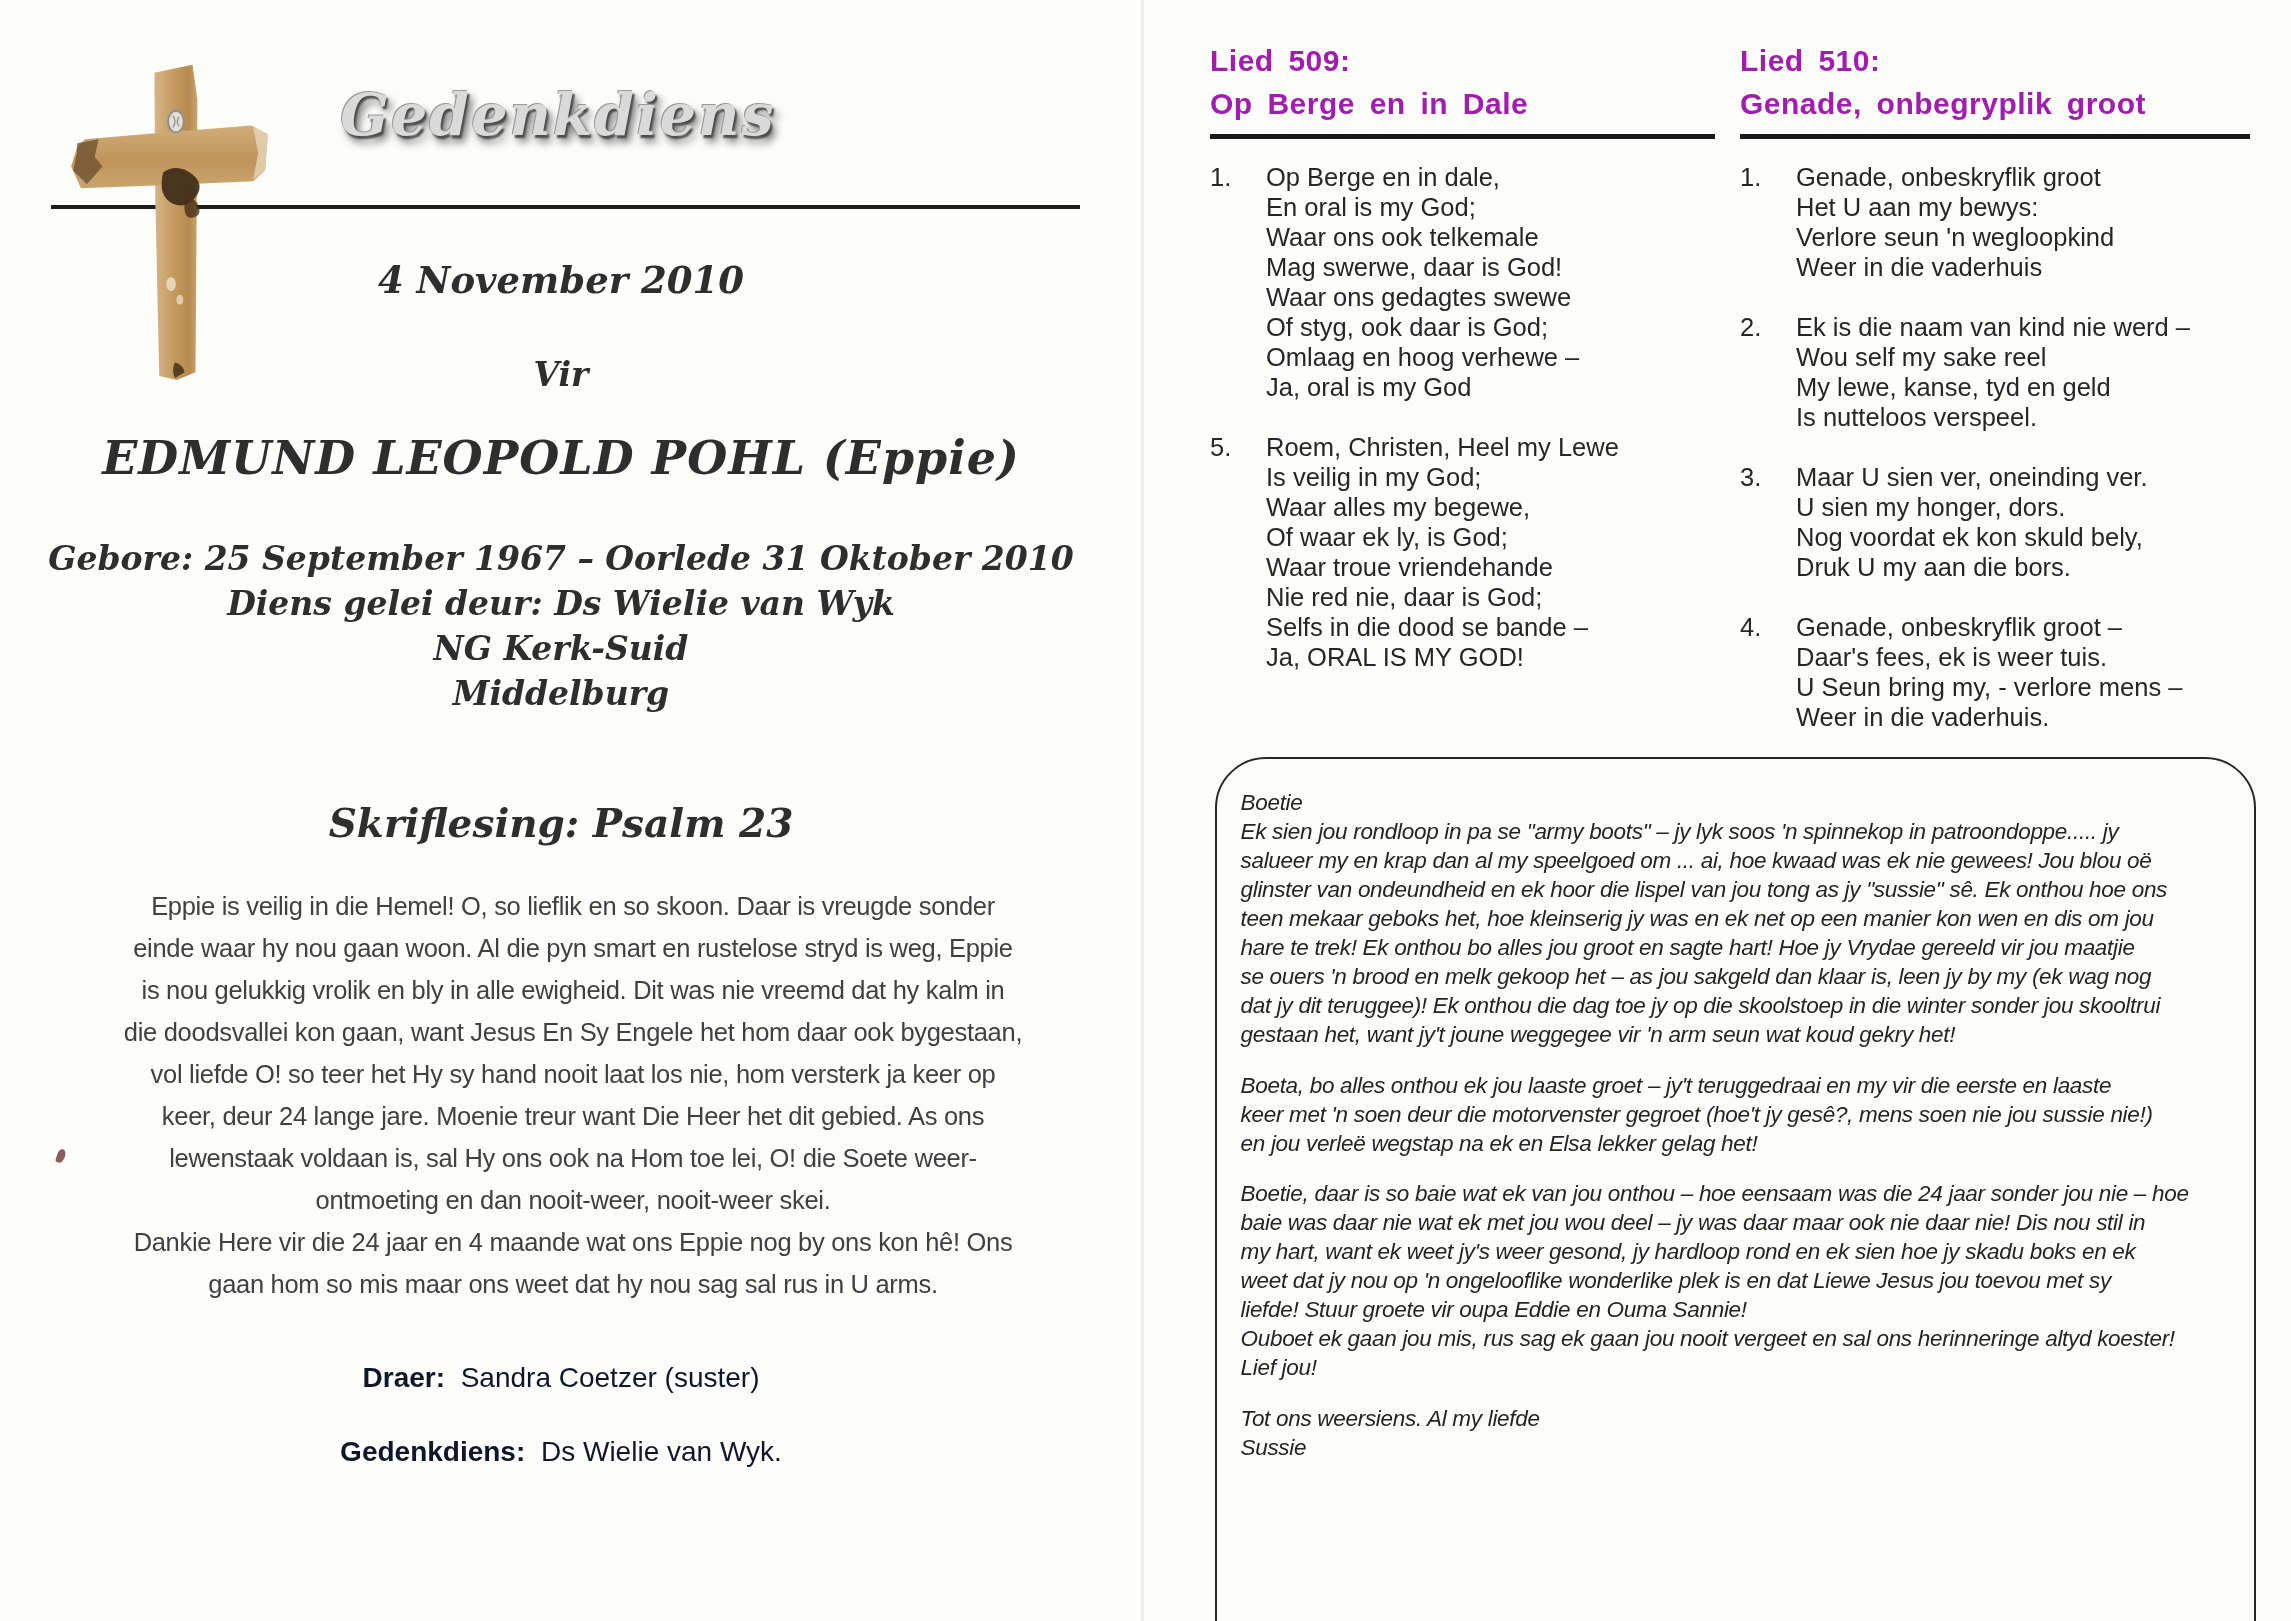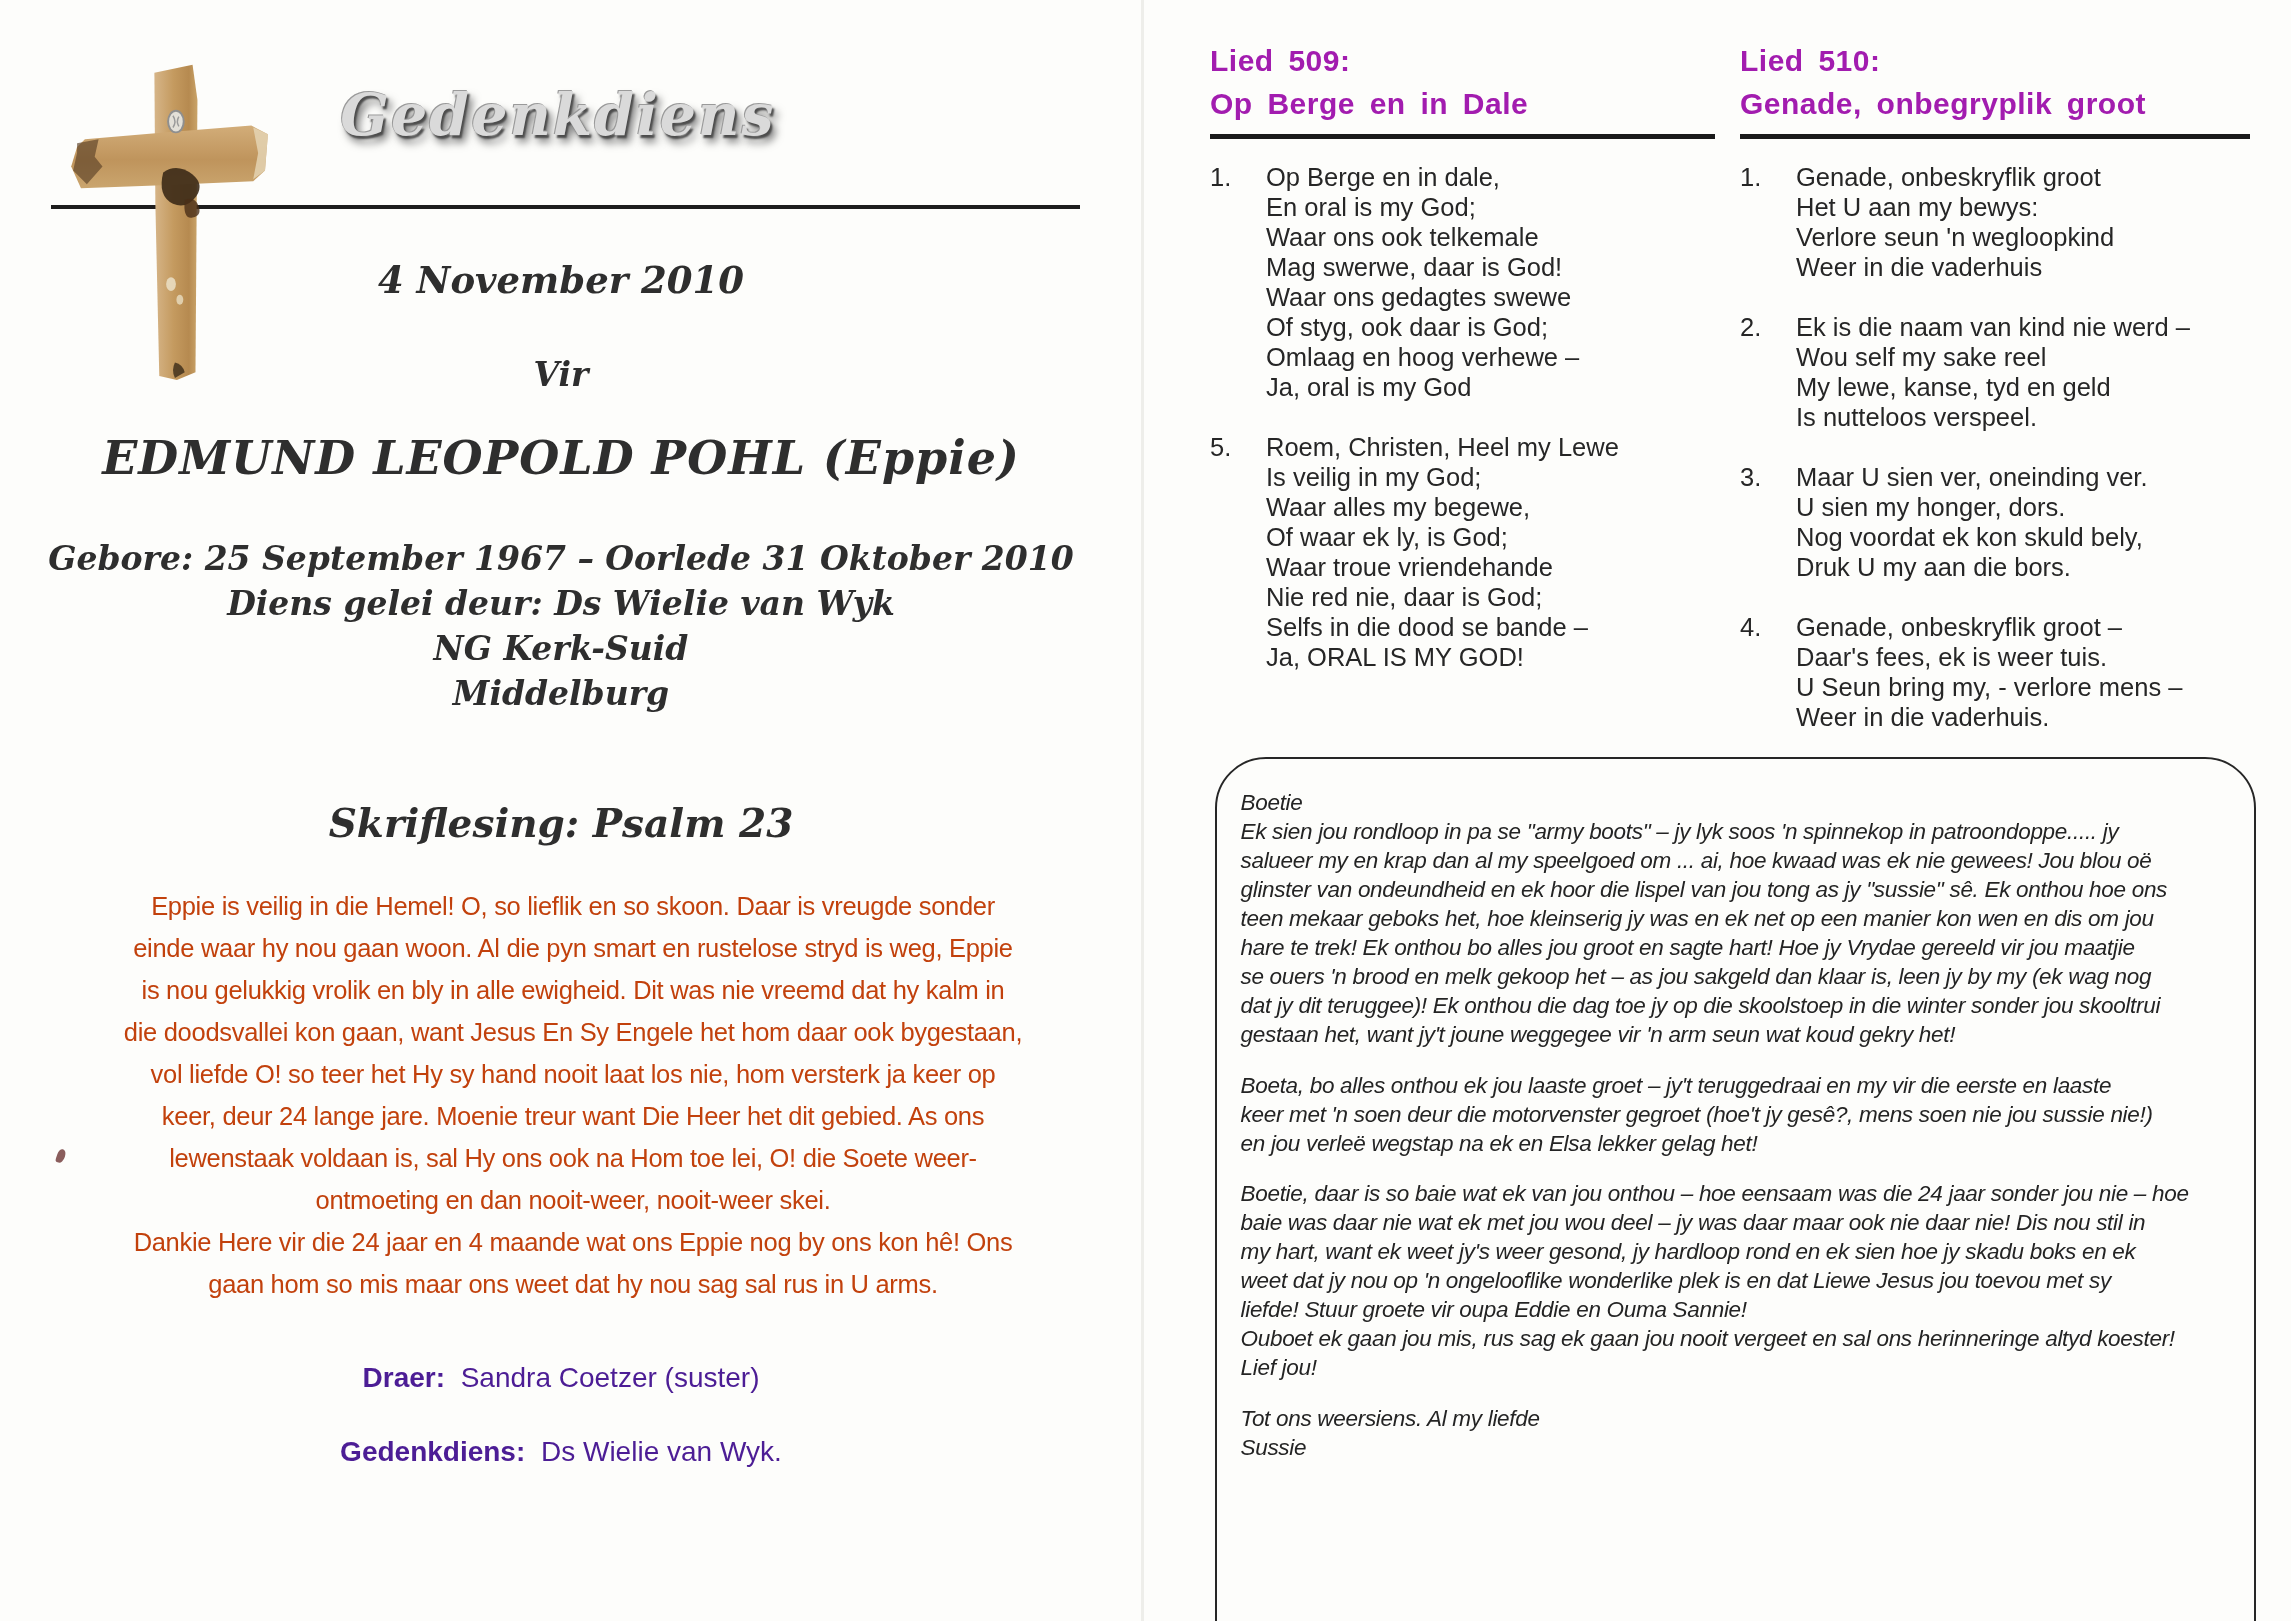--- a/index.html
+++ b/index.html
@@ -28,23 +28,23 @@
   .vir-line{top:355px;font-size:33px;}
   .name-line{top:431px;font-size:46px;letter-spacing:1px;}
   .born-line{top:539px;font-size:33px;}
   .svc1{top:584px;font-size:33px;}
   .svc2{top:629px;font-size:33px;}
   .svc3{top:674px;font-size:33px;}
   .scripture-line{top:800px;font-size:39px;}
   .tribute{
     position:absolute;left:61px;top:885px;width:1024px;
     font-size:25.5px;line-height:42px;letter-spacing:-0.3px;
-    text-align:center;white-space:pre-line;color:#c2410c;
-  }
-  .credit{position:absolute;left:39px;width:1044px;text-align:center;font-size:28px;color:#4c1d95;}
+    text-align:center;white-space:pre-line;color:#404040;
+  }
+  .credit{position:absolute;left:39px;width:1044px;text-align:center;font-size:28px;color:#0f172a;}
   .credit .lbl{font-weight:bold;margin-right:15.7px;}
   .draer-line{top:1362px;}
   .thanks-line{top:1436px;}
   .speck{position:absolute;left:57px;top:1149px;width:7.8px;height:13.7px;border-radius:60% 60% 70% 30%;
     background:#6d3434;transform:rotate(18deg);opacity:.8;}
   
   .hymn-col{position:absolute;top:39px;}
   .col-509{left:1210px;width:505px;}
   .col-510{left:1740px;width:510px;}
   .hymn-head{font-weight:bold;font-size:30px;line-height:43px;color:#a21caf;

